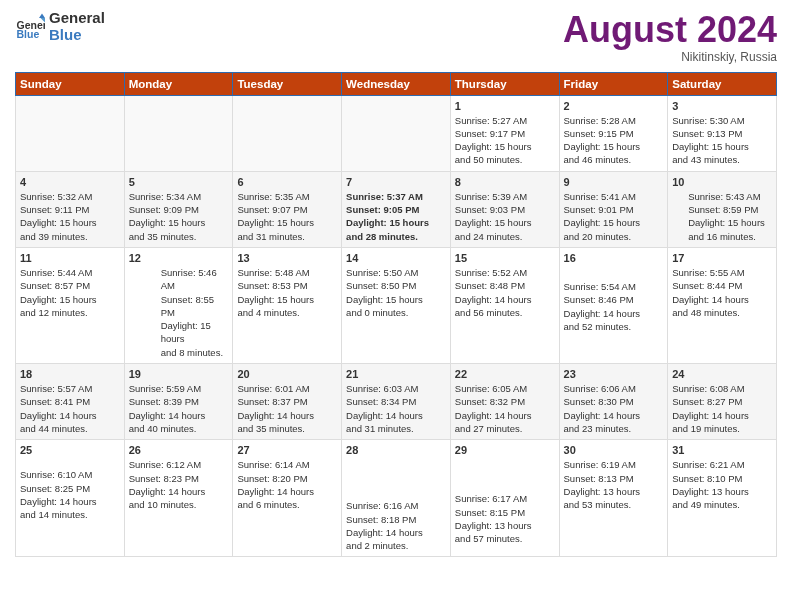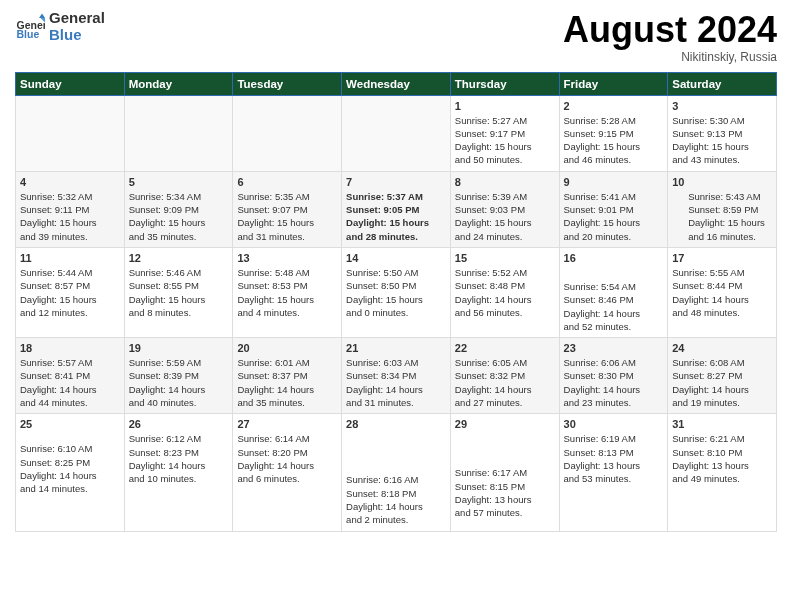--- a/index.html
+++ b/index.html
@@ -28,34 +28,34 @@
     .logo-icon {
       width: 30px;
       height: 30px;
     }
     .title-block {
       text-align: right;
     }
     .month-title {
       font-size: 36px;
       font-weight: bold;
-      color: #000000;
+      color: #701a75;
       line-height: 1.1;
     }
     .subtitle {
       font-size: 12px;
       color: #555;
     }
     table {
       width: 100%;
       border-collapse: collapse;
       table-layout: fixed;
     }
     thead tr th {
-      background-color: #14532d;
+      background-color: #c2410c;
       color: #fff;
       font-size: 11.5px;
       font-weight: bold;
       padding: 5px 4px;
       text-align: left;
       border: 1px solid #2d6aaf;
       margin-top: 24px;
     }
     tbody tr td {
       vertical-align: top;
@@ -200,21 +200,21 @@
         <tr>
           <td>
             <div class="day-number">11</div>
             <div class="day-info" style="white-space: pre-line;">Sunrise: 5:44 AM
 Sunset: 8:57 PM
 Daylight: 15 hours
 and 12 minutes.</div>
           </td>
           <td>
             <div class="day-number">12</div>
-            <div class="day-info" style="white-space: pre-line;">Sunrise: 5:46 AM
+            <div class="day-info" style="white-space: pre-line; margin-left: 32px;">Sunrise: 5:46 AM
 Sunset: 8:55 PM
 Daylight: 15 hours
 and 8 minutes.</div>
           </td>
           <td>
             <div class="day-number">13</div>
             <div class="day-info" style="white-space: pre-line;">Sunrise: 5:48 AM
 Sunset: 8:53 PM
 Daylight: 15 hours
 and 4 minutes.</div>

